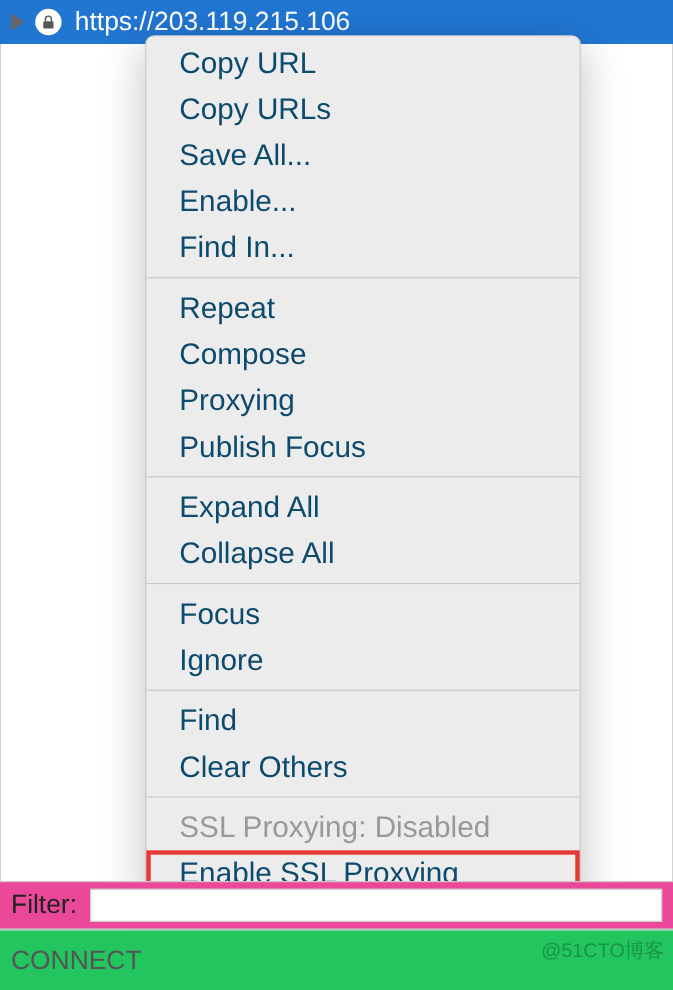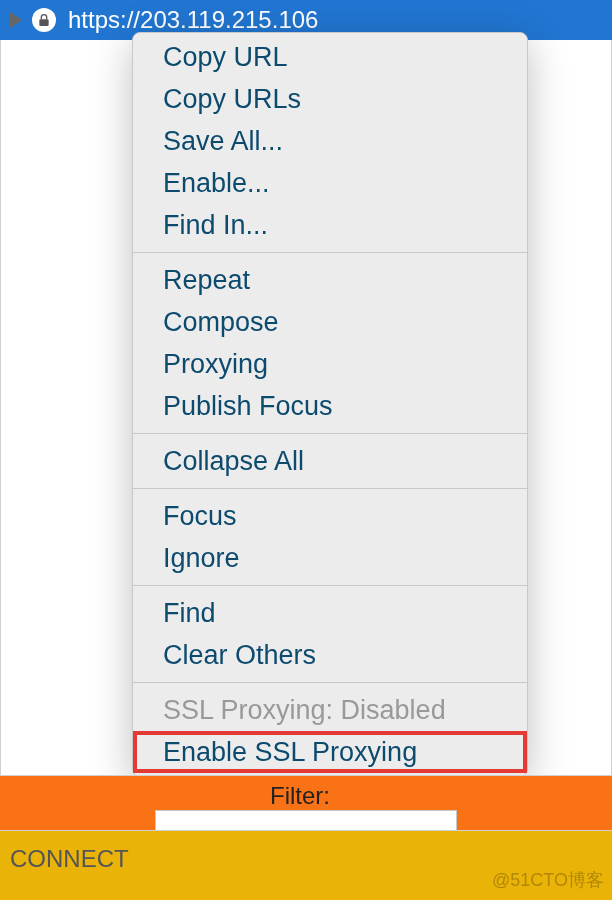--- a/index.html
+++ b/index.html
@@ -99,56 +99,55 @@
     .menu-separator {
       height: 1px;
       background: #c8c8c8;
       margin: 6px 0;
     }
     .filter-bar {
       position: absolute;
       bottom: 55px;
       left: 0;
       width: 100%;
-      background: #f97316;
+      background: #ec4899;
       border-top: 1px solid #d0d0d0;
       border-bottom: 1px solid #d0d0d0;
       padding: 6px 10px;
       display: flex;
       align-items: center;
       font-size: 24px;
-      flex-direction: column;
     }
     .filter-label {
       margin-right: 12px;
       color: #222;
     }
     .filter-input {
       flex: 1;
       height: 30px;
       border: 1px solid #c8c8c8;
       background: #fff;
       font-size: 22px;
       padding: 0 6px;
     }
     .bottom-bar {
       position: absolute;
       bottom: 0;
       left: 0;
       width: 100%;
-      background: #eab308;
+      background: #22c55e;
       border-top: 1px solid #d0d0d0;
       padding: 14px 10px;
       font-size: 24px;
       color: #555;
-      height: 70px;
+      height: 55px;
     }
     .watermark {
       position: absolute;
-      bottom: 8px;
+      bottom: 24px;
       right: 8px;
       color: rgba(0,0,0,0.25);
       font-size: 18px;
     }
   </style>
 </head>
 <body>
 
 <div class="header-row">
   <div class="disclosure-triangle"></div>
@@ -168,20 +167,21 @@
     <div class="menu-item">Copy URLs</div>
     <div class="menu-item">Save All...</div>
     <div class="menu-item">Enable...</div>
     <div class="menu-item">Find In...</div>
     <div class="menu-separator"></div>
     <div class="menu-item">Repeat</div>
     <div class="menu-item">Compose</div>
     <div class="menu-item">Proxying</div>
     <div class="menu-item">Publish Focus</div>
     <div class="menu-separator"></div>
+    <div class="menu-item">Expand All</div>
     <div class="menu-item">Collapse All</div>
     <div class="menu-separator"></div>
     <div class="menu-item">Focus</div>
     <div class="menu-item">Ignore</div>
     <div class="menu-separator"></div>
     <div class="menu-item">Find</div>
     <div class="menu-item">Clear Others</div>
     <div class="menu-separator"></div>
     <div class="menu-item disabled">SSL Proxying: Disabled</div>
     <div class="menu-item highlighted">Enable SSL Proxying</div>

